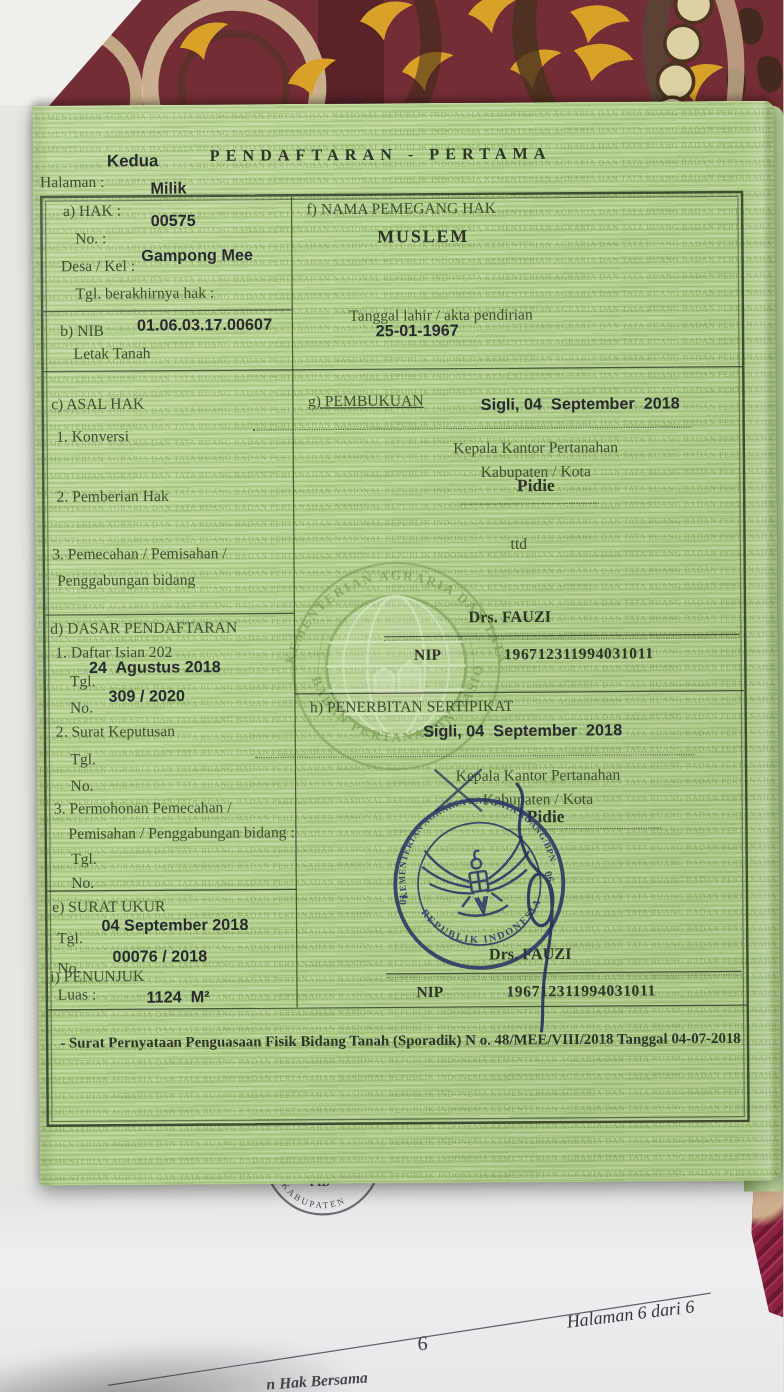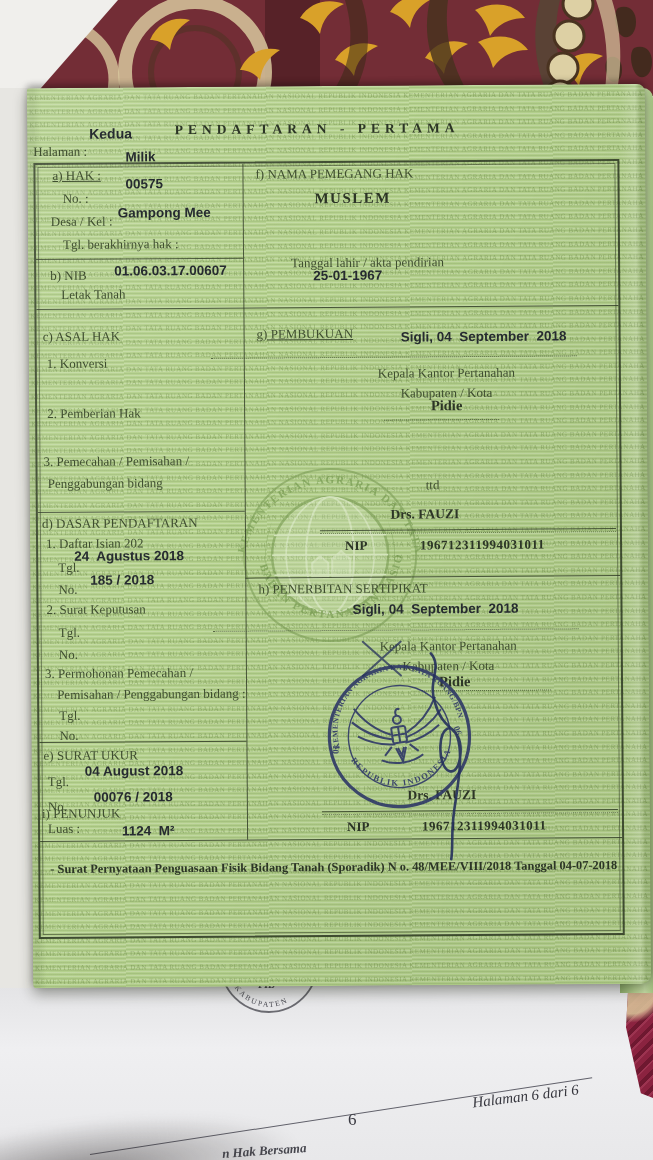--- a/index.html
+++ b/index.html
@@ -241,21 +241,21 @@
     <div class="tbl">
       <div class="vline" style="left:207px;top:0;height:676px;"></div>
       <div class="hline" style="left:0;top:94px;width:207px;"></div>
       <div class="hline" style="left:0;top:144px;width:582px;"></div>
       <div class="hline" style="left:0;top:347px;width:207px;"></div>
       <div class="hline" style="left:0;top:577px;width:207px;"></div>
       <div class="hline" style="left:207px;top:414px;width:375px;"></div>
       <div class="hline" style="left:0;top:676px;width:582px;"></div>
     </div>
 
-    <div class="t lbl" style="left:25px;top:80px;text-decoration:underline;">a) HAK :</div>
+    <div class="t lbl" style="left:25px;top:80px;">a) HAK :</div>
     <div class="t typed" style="left:98px;top:62px;">Milik</div>
     <div class="t lbl" style="left:35px;top:103px;">No.    :</div>
     <div class="t typed" style="left:98px;top:89px;">00575</div>
     <div class="t lbl" style="left:23px;top:126px;">Desa / Kel :</div>
     <div class="t typed" style="left:90px;top:118px;">Gampong Mee</div>
     <div class="t lbl" style="left:35px;top:149px;">Tgl. berakhirnya hak :</div>
 
     <div class="t lbl" style="left:22px;top:180px;">b) NIB</div>
     <div class="t typed" style="left:86px;top:176px;">01.06.03.17.00607</div>
     <div class="t lbl" style="left:33px;top:199px;">Letak Tanah</div>
@@ -264,50 +264,50 @@
     <div class="t lbl" style="left:18px;top:268px;">1. Konversi</div>
     <div class="t lbl" style="left:18px;top:318px;">2. Pemberian Hak</div>
     <div class="t lbl" style="left:14px;top:366px;">3. Pemecahan / Pemisahan /</div>
     <div class="t lbl" style="left:18px;top:388px;text-align:center;">Penggabungan bidang</div>
 
     <div class="t lbl" style="left:12px;top:428px;">d) DASAR PENDAFTARAN</div>
     <div class="t lbl" style="left:16px;top:448px;">1. Daftar Isian 202</div>
     <div class="t lbl" style="left:28px;top:472px;">Tgl.</div>
     <div class="t typed" style="left:44px;top:461px;">24  Agustus 2018</div>
     <div class="t lbl" style="left:28px;top:494px;">No.</div>
-    <div class="t typed" style="left:60px;top:485px;">185 / 2018</div>
+    <div class="t typed" style="left:60px;top:485px;">309 / 2020</div>
     <div class="t lbl" style="left:16px;top:514px;">2. Surat Keputusan</div>
     <div class="t lbl" style="left:28px;top:537px;">Tgl.</div>
     <div class="t lbl" style="left:28px;top:559px;">No.</div>
     <div class="t lbl" style="left:14px;top:578px;">3. Permohonan Pemecahan /</div>
     <div class="t lbl" style="left:26px;top:599px;">Pemisahan / Penggabungan bidang :</div>
     <div class="t lbl" style="left:28px;top:620px;">Tgl.</div>
     <div class="t lbl" style="left:28px;top:640px;">No.</div>
 
     <div class="t lbl" style="left:12px;top:660px;">e) SURAT UKUR</div>
     <div class="t lbl" style="left:16px;top:686px;">Tgl.</div>
-    <div class="t typed" style="left:53px;top:676px;">04 August 2018</div>
+    <div class="t typed" style="left:53px;top:676px;">04 September 2018</div>
     <div class="t lbl" style="left:16px;top:711px;">No.</div>
     <div class="t typed" style="left:62px;top:702px;">00076 / 2018</div>
     <div class="t lbl" style="left:16px;top:733px;">Luas :</div>
     <div class="t typed" style="left:90px;top:725px;margin-top:11px;">1124  M²</div>
 
     <div class="t lbl" style="left:228px;top:80px;">f) NAMA PEMEGANG HAK</div>
     <div class="t serifb lbl-c" style="left:245px;top:104px;width:160px;font-size:15px;letter-spacing:1.5px;text-align:center;">MUSLEM</div>
     <div class="t lbl" style="left:263px;top:169px;">Tanggal lahir / akta pendirian</div>
     <div class="t typed" style="left:285px;top:182px;">25-01-1967</div>
 
     <div class="t lbl" style="left:228px;top:240px;text-decoration:underline;">g) PEMBUKUAN</div>
     <div class="t typed lbl-c" style="left:340px;top:244px;width:230px;text-align:center;">Sigli, 04  September  2018</div>
     <div class="t dotline" style="left:182px;top:271px;width:366px;"></div>
     <div class="t lbl lbl-c" style="left:305px;top:280px;width:225px;text-align:center;">Kepala Kantor Pertanahan</div>
     <div class="t lbl lbl-c" style="left:305px;top:300px;width:225px;text-align:center;">Kabupaten / Kota</div>
     <div class="t serifb lbl-c" style="left:305px;top:312px;width:225px;font-size:14.5px;text-align:center;">Pidie</div>
     <div class="t dotline" style="left:355px;top:334px;width:115px;"></div>
-    <div class="t lbl" style="left:396px;top:392px;text-align:center;">ttd</div>
+    <div class="t lbl" style="left:396px;top:360px;text-align:center;">ttd</div>
     <div class="t serifb lbl-c" style="left:330px;top:421px;width:130px;font-size:13.5px;text-align:center;">Drs. FAUZI</div>
     <div class="t solidline" style="left:290px;top:444px;width:296px;"></div>
     <div class="t serifb" style="left:315px;top:452px;font-size:13px;">NIP</div>
     <div class="t serifb" style="left:390px;top:452px;font-size:13px;letter-spacing:.5px;">196712311994031011</div>
 
     <div class="t lbl" style="left:228px;top:495px;">h) PENERBITAN SERTIPIKAT</div>
     <div class="t typed lbl-c" style="left:290px;top:516px;width:230px;text-align:center;">Sigli, 04  September  2018</div>
     <div class="t dotline" style="left:182px;top:544px;width:366px;"></div>
     <div class="t lbl lbl-c" style="left:305px;top:553px;width:225px;text-align:center;">Kepala Kantor Pertanahan</div>
     <div class="t lbl lbl-c" style="left:305px;top:573px;width:225px;text-align:center;">Kabupaten / Kota</div>

